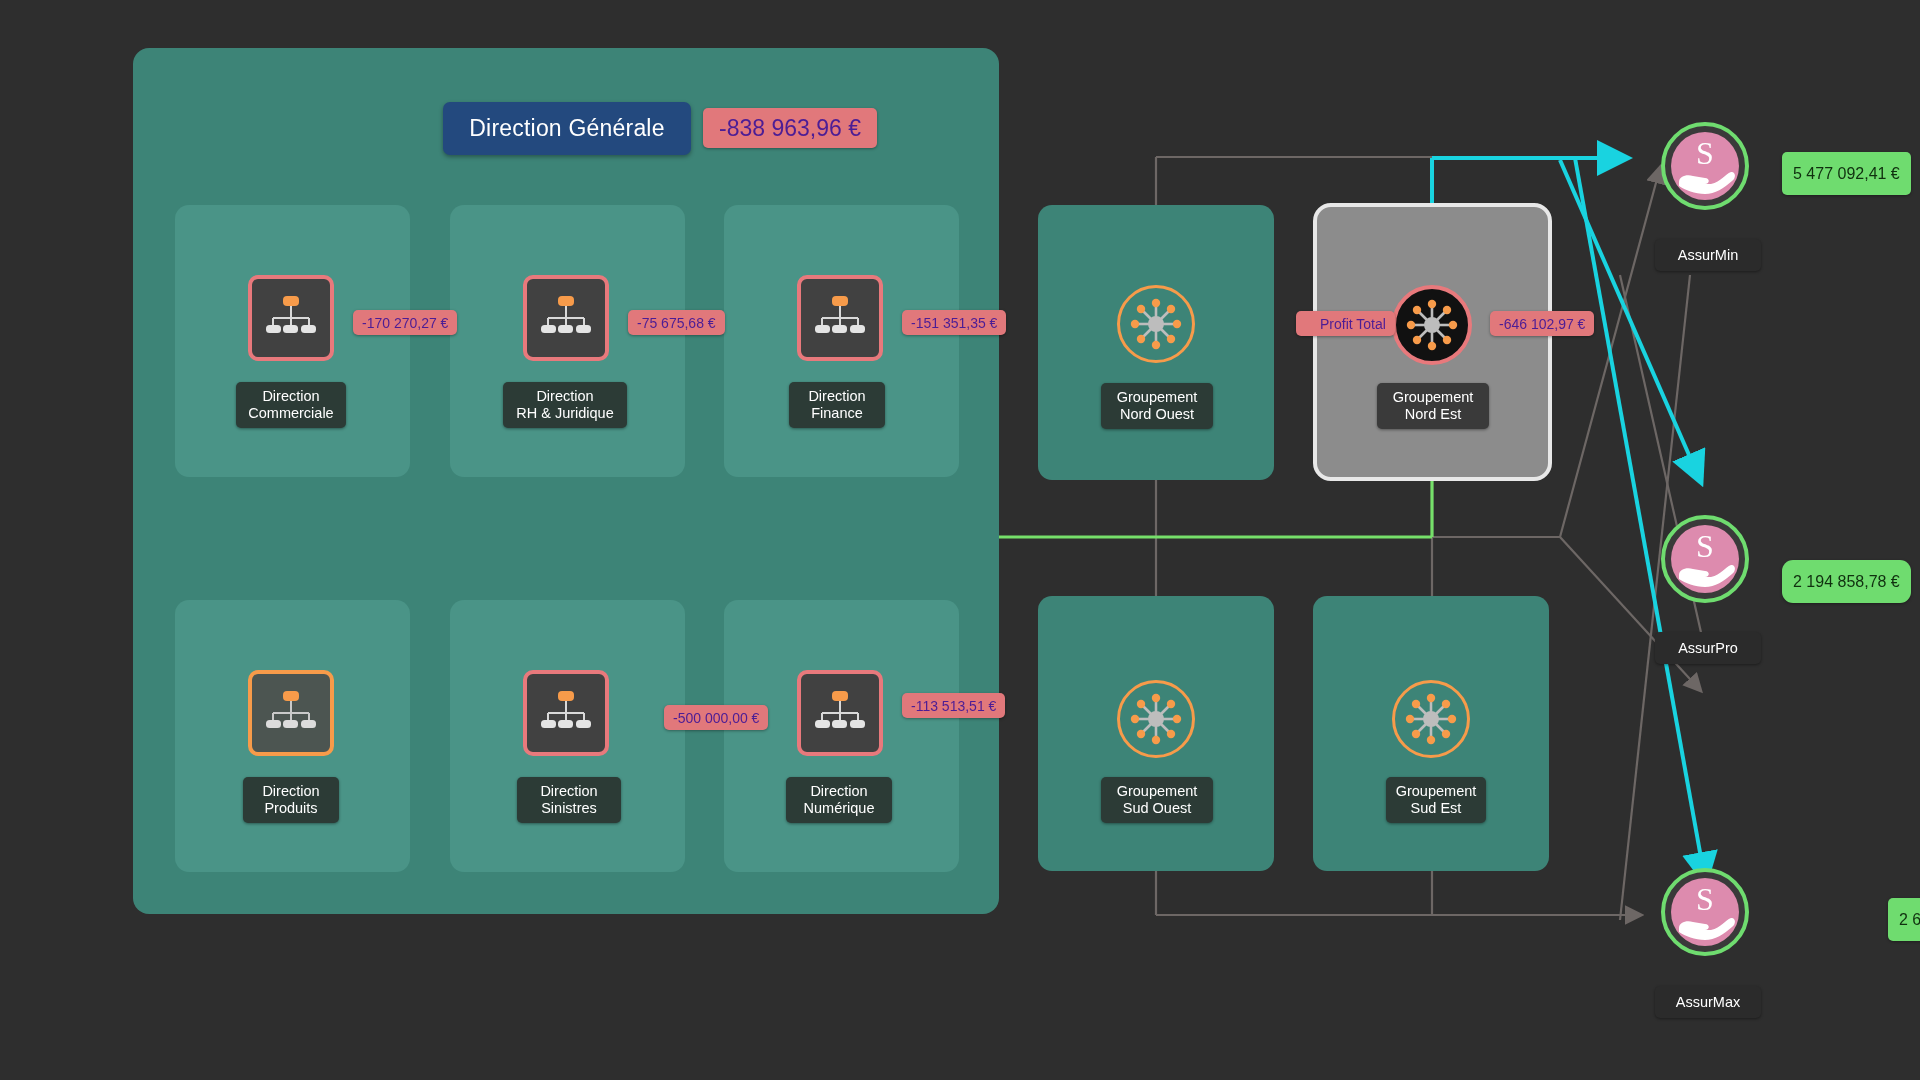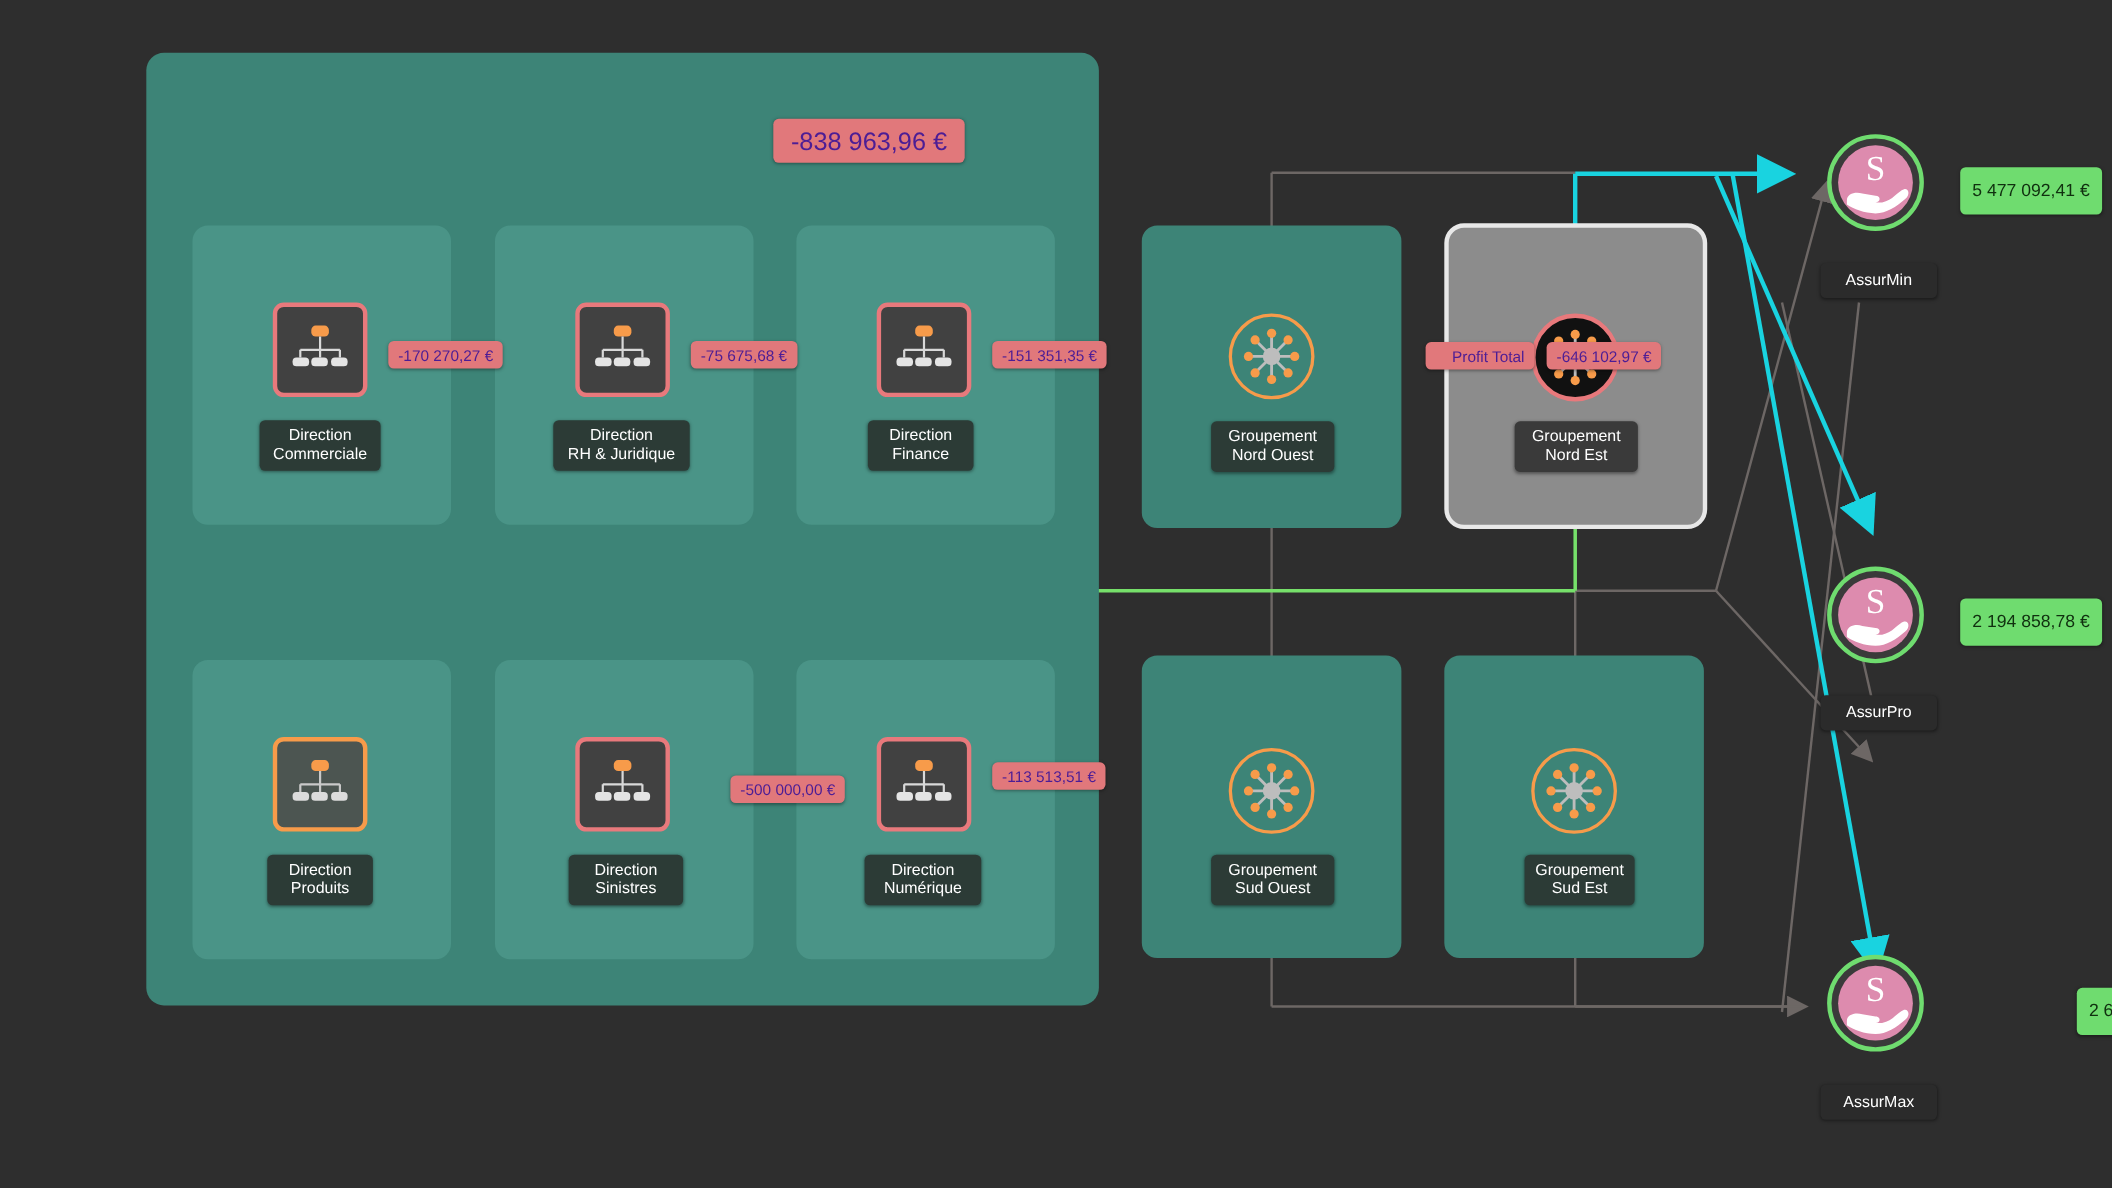--- a/index.html
+++ b/index.html
@@ -170,20 +170,21 @@
     <g fill="none" stroke="#19d3e0" stroke-width="4">
       <path d="M1432,278 L1432,158"></path>
       <path d="M1432,158 L1625,158" marker-end="url(#arr-cyan)"></path>
       <path d="M1560,160 L1700,480" marker-end="url(#arr-cyan)"></path>
       <path d="M1575,158 L1705,880" marker-end="url(#arr-cyan)"></path>
     </g>
   </svg>
 
   <div class="group-panel" style="left:133px; top:48px; width:866px; height:866px;"></div>
 
+  <div class="root-title" style="left:443px; top:102px; width:248px; height:53px;">Direction Générale</div>
 
   <div class="badge neg big" style="left:703px; top:108px;">-838 963,96 €</div>
 
   <div class="dept-card" style="left:175px; top:205px; width:235px; height:272px;"></div>
   <div class="dept-card" style="left:450px; top:205px; width:235px; height:272px;"></div>
   <div class="dept-card" style="left:724px; top:205px; width:235px; height:272px;"></div>
   <div class="dept-card" style="left:175px; top:600px; width:235px; height:272px;"></div>
   <div class="dept-card" style="left:450px; top:600px; width:235px; height:272px;"></div>
   <div class="dept-card" style="left:724px; top:600px; width:235px; height:272px;"></div>
 
@@ -330,21 +331,21 @@
         <circle cx="8" cy="29" r="4.2"></circle>
           <circle cx="50" cy="29" r="4.2"></circle>
         <circle cx="14" cy="14" r="4.2"></circle>
           <circle cx="44" cy="44" r="4.2"></circle>
         <circle cx="14" cy="44" r="4.2"></circle>
           <circle cx="44" cy="14" r="4.2"></circle>
       </g>
     </svg>
   </div>
   <div class="badge neg small" style="left:1296px; top:311px;padding-left:24px;">Profit Total</div>
-  <div class="badge neg small" style="left:1406px; top:311px;">-646 102,97 €</div>
+  <div class="badge neg small" style="left:1490px; top:311px;">-646 102,97 €</div>
   <div class="node-label grey" style="left:1377px; top:383px; width:112px; height:46px;">
     <span>Groupement</span>
     <span>Nord Est</span>
   </div>
 
   <div class="hub-icon" style="left:1117px; top:680px;">
     <svg width="58" height="58" viewBox="0 0 58 58">
       <g stroke="#bdbdbd" stroke-width="2.6">
         <path d="M29,29 L29,10"></path>
           <path d="M29,29 L29,48"></path>
@@ -417,21 +418,21 @@
   </div>
 
   <div class="ins-icon" style="left:1661px; top:515px;">
     <div class="ins-inner">
       <svg width="68" height="68" viewBox="0 0 68 68">
         <text x="34" y="32" text-anchor="middle" font-family="Liberation Serif, serif" font-size="32" fill="#ffffff">S</text>
         <path d="M8,50 C8,44 16,42 22,44 L34,46 C39,46 39,52 34,52 L24,52 L40,52 C50,50 54,42 60,40 C64,39 66,45 61,49 C53,56 44,62 34,62 C24,62 14,58 8,54 Z" fill="#ffffff"></path>
       </svg>
     </div>
   </div>
-  <div class="badge pos mid" style="left:1782px; top:544px;">2 194 858,78 €</div>
+  <div class="badge pos mid" style="left:1782px; top:560px;border-radius:11px;">2 194 858,78 €</div>
   <div class="node-label dark" style="left:1655px; top:632px; width:106px; height:32px;">
     <span>AssurPro</span>
   </div>
 
   <div class="ins-icon" style="left:1661px; top:868px;">
     <div class="ins-inner">
       <svg width="68" height="68" viewBox="0 0 68 68">
         <text x="34" y="32" text-anchor="middle" font-family="Liberation Serif, serif" font-size="32" fill="#ffffff">S</text>
         <path d="M8,50 C8,44 16,42 22,44 L34,46 C39,46 39,52 34,52 L24,52 L40,52 C50,50 54,42 60,40 C64,39 66,45 61,49 C53,56 44,62 34,62 C24,62 14,58 8,54 Z" fill="#ffffff"></path>
       </svg>

